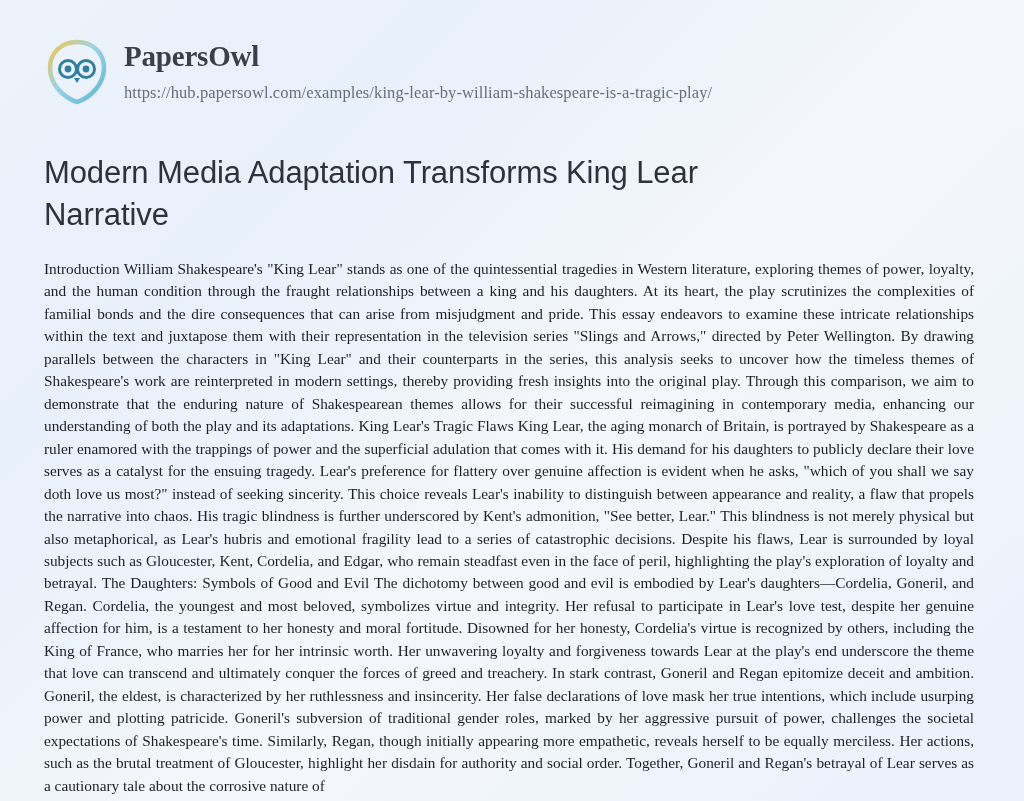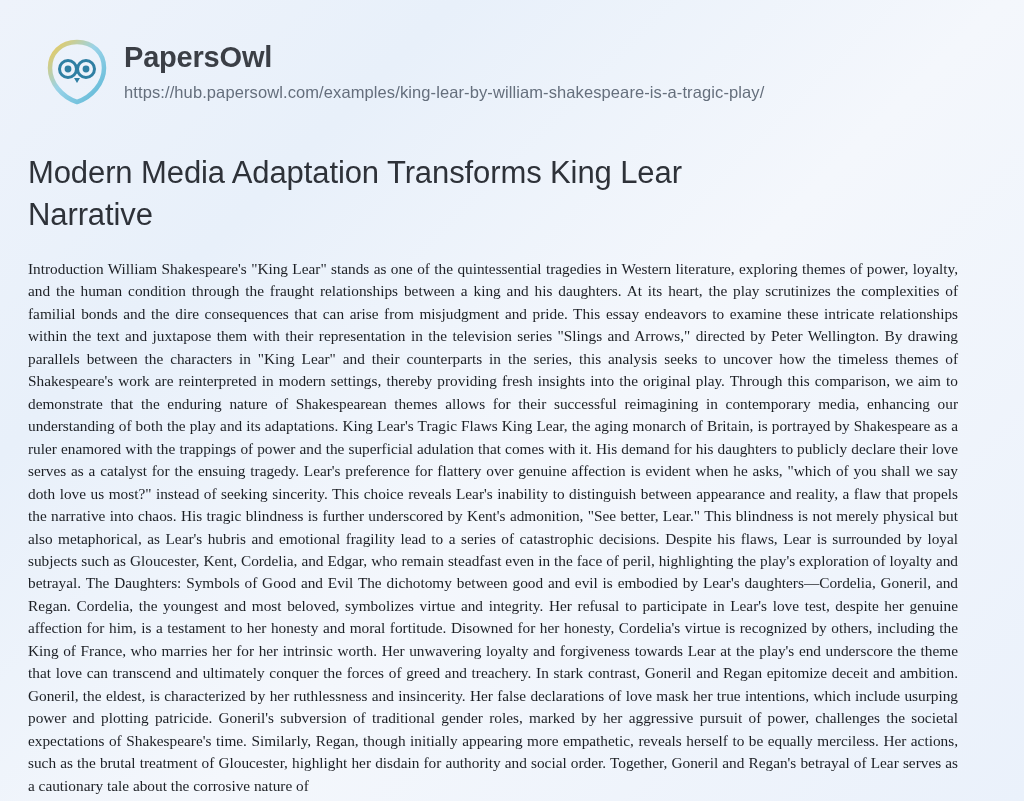--- a/index.html
+++ b/index.html
@@ -19,20 +19,21 @@
     height: 801px;
     background: linear-gradient(135deg, #eef3fb 0%, #e8f0fa 25%, #f4f7fc 55%, #eaf1fb 100%);
     box-sizing: border-box;
   }
   .header {
     display: flex;
     align-items: center;
     padding: 44px 16px 0 44px;
     height: 100px;
     box-sizing: border-box;
+    font-family: Liberation Serif, serif;
   }
   .logo-wrap {
     width: 66px;
     height: 66px;
     flex: 0 0 66px;
     margin-right: 14px;
     position: relative;
   }
   .owl-svg {
     display: block;
@@ -52,21 +53,21 @@
   }
   .brand-url {
     font-size: 16.5px;
     color: #5a6472;
     letter-spacing: 0.1px;
     white-space: nowrap;
     opacity: 0.92;
     text-align: right;
   }
   .content {
-    padding: 52px 48px 0 28px;
+    padding: 52px 48px 0 44px;
   }
   .doc-title {
     font-size: 31px;
     font-weight: normal;
     color: #2e3239;
     line-height: 1.35;
     margin: 0 0 22px 0;
     max-width: 760px;
     letter-spacing: -0.1px;
   }

